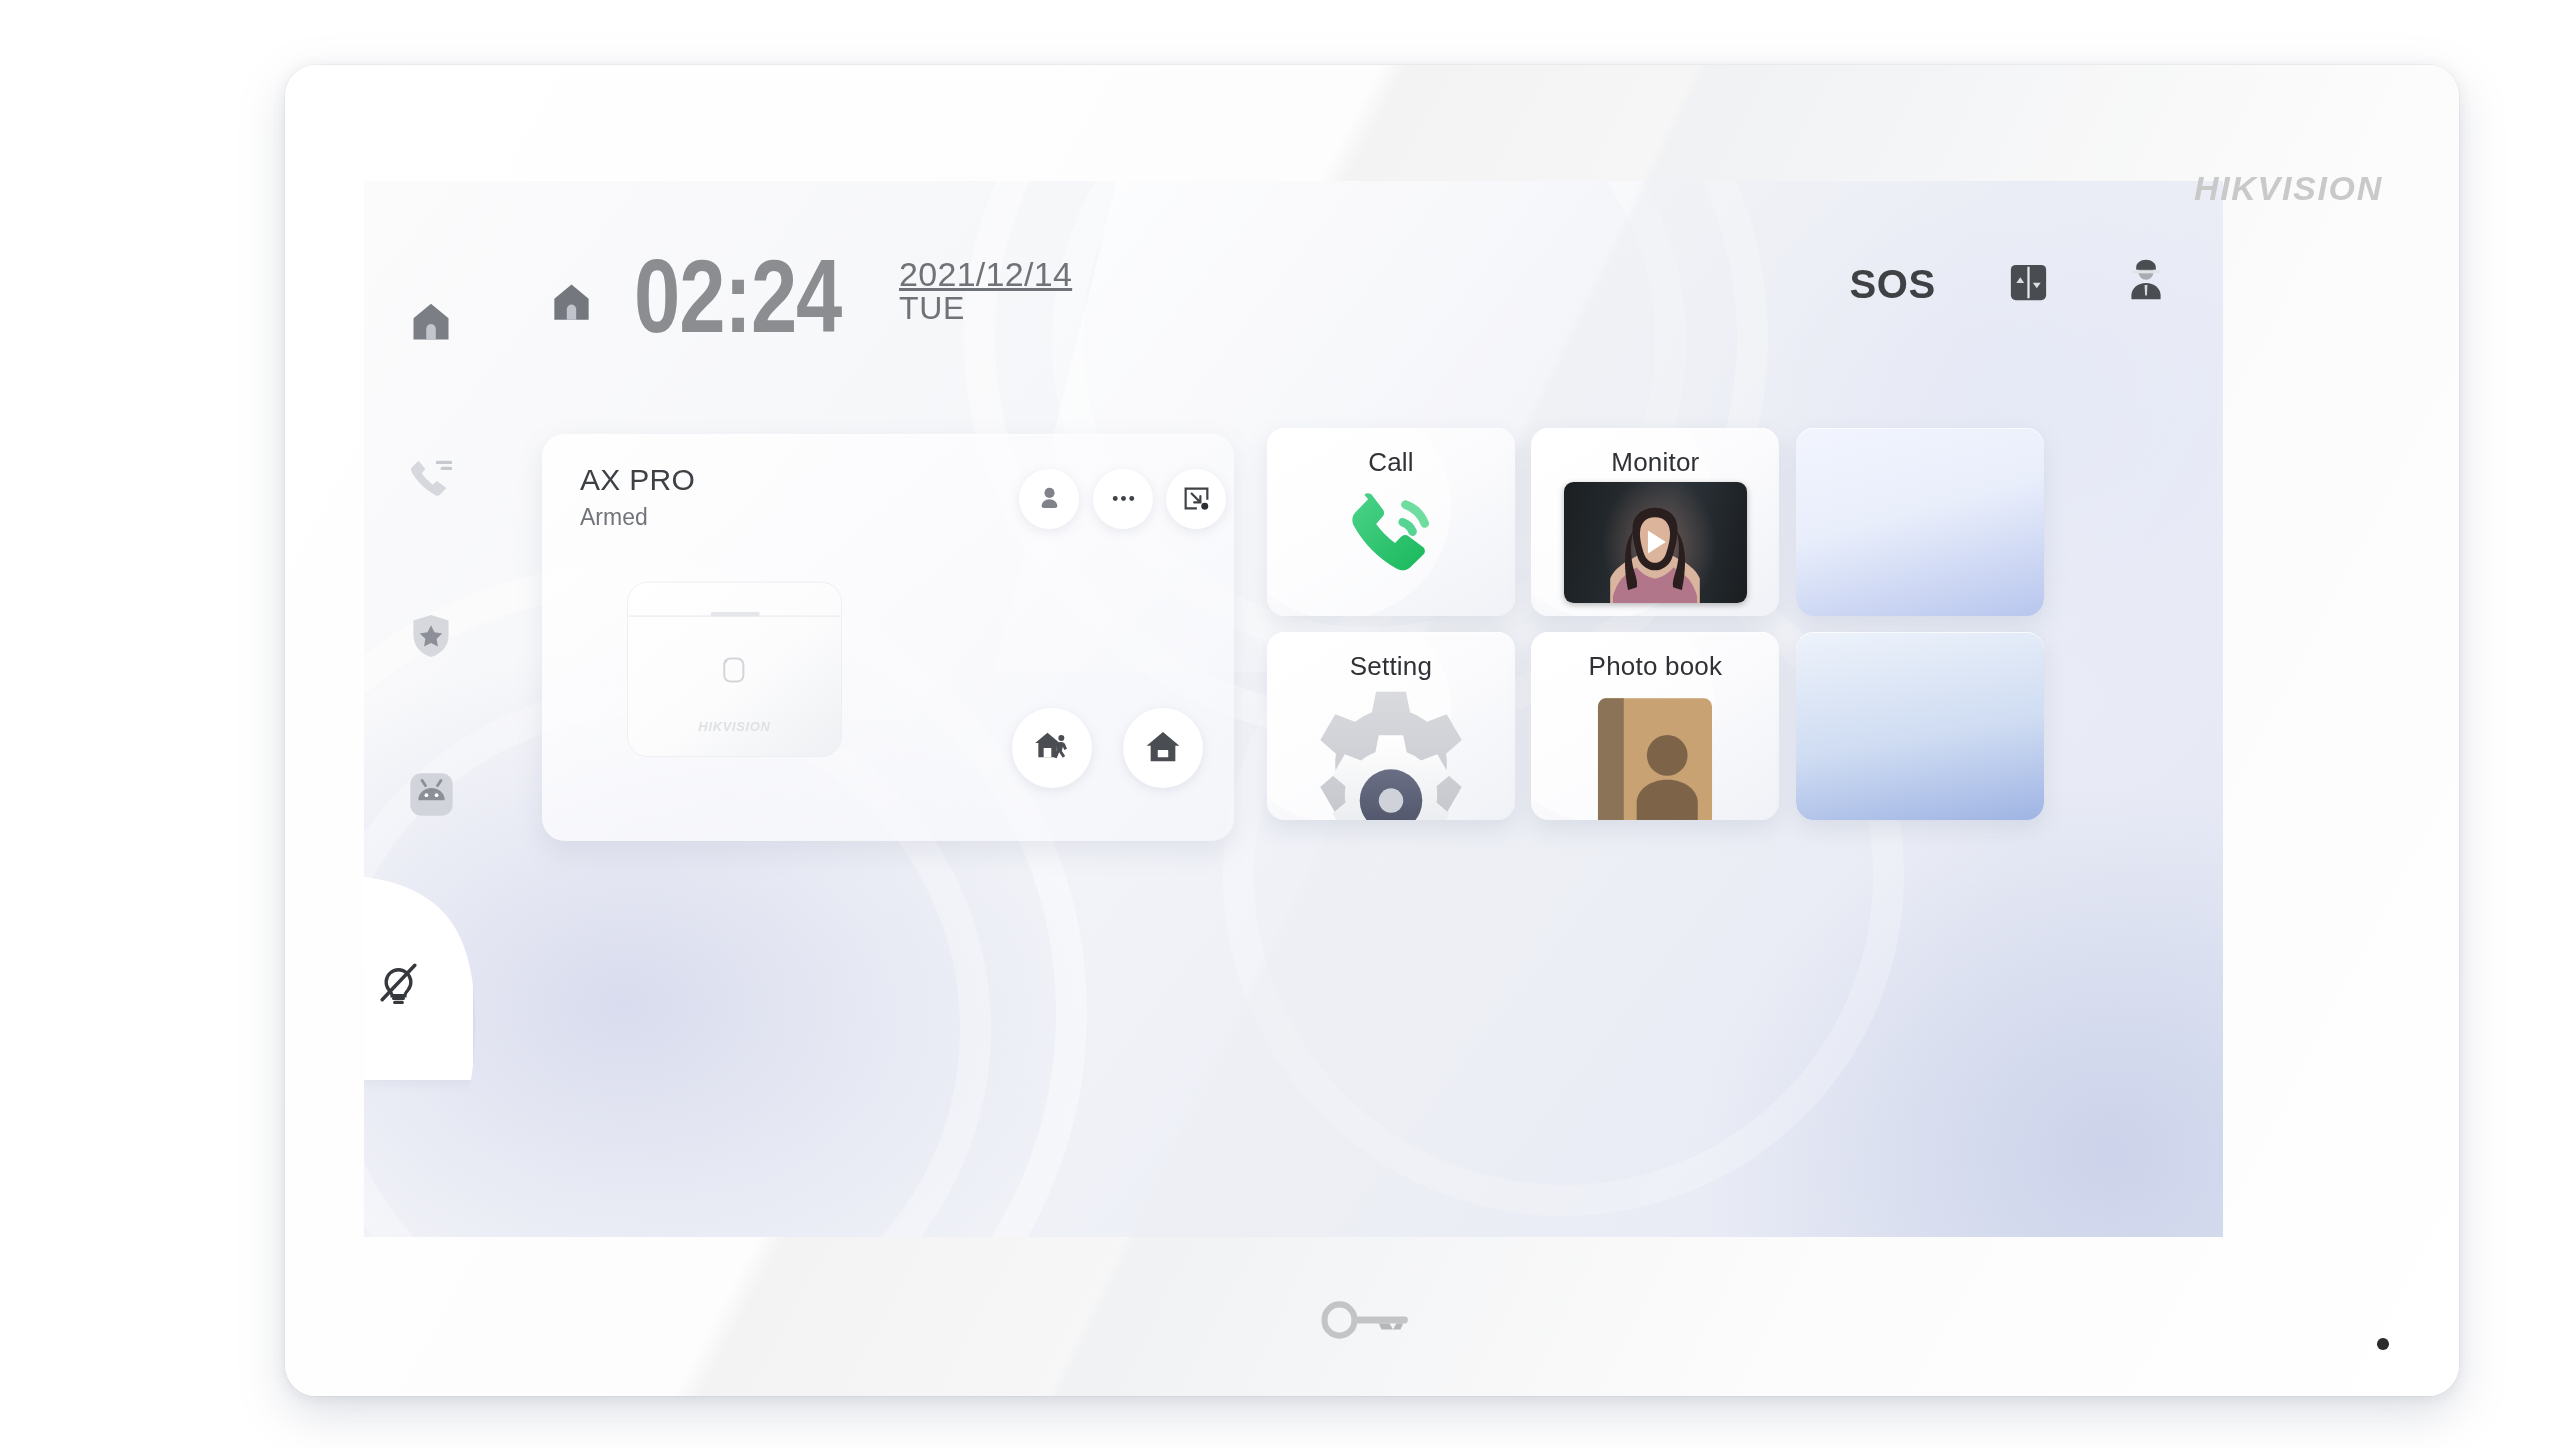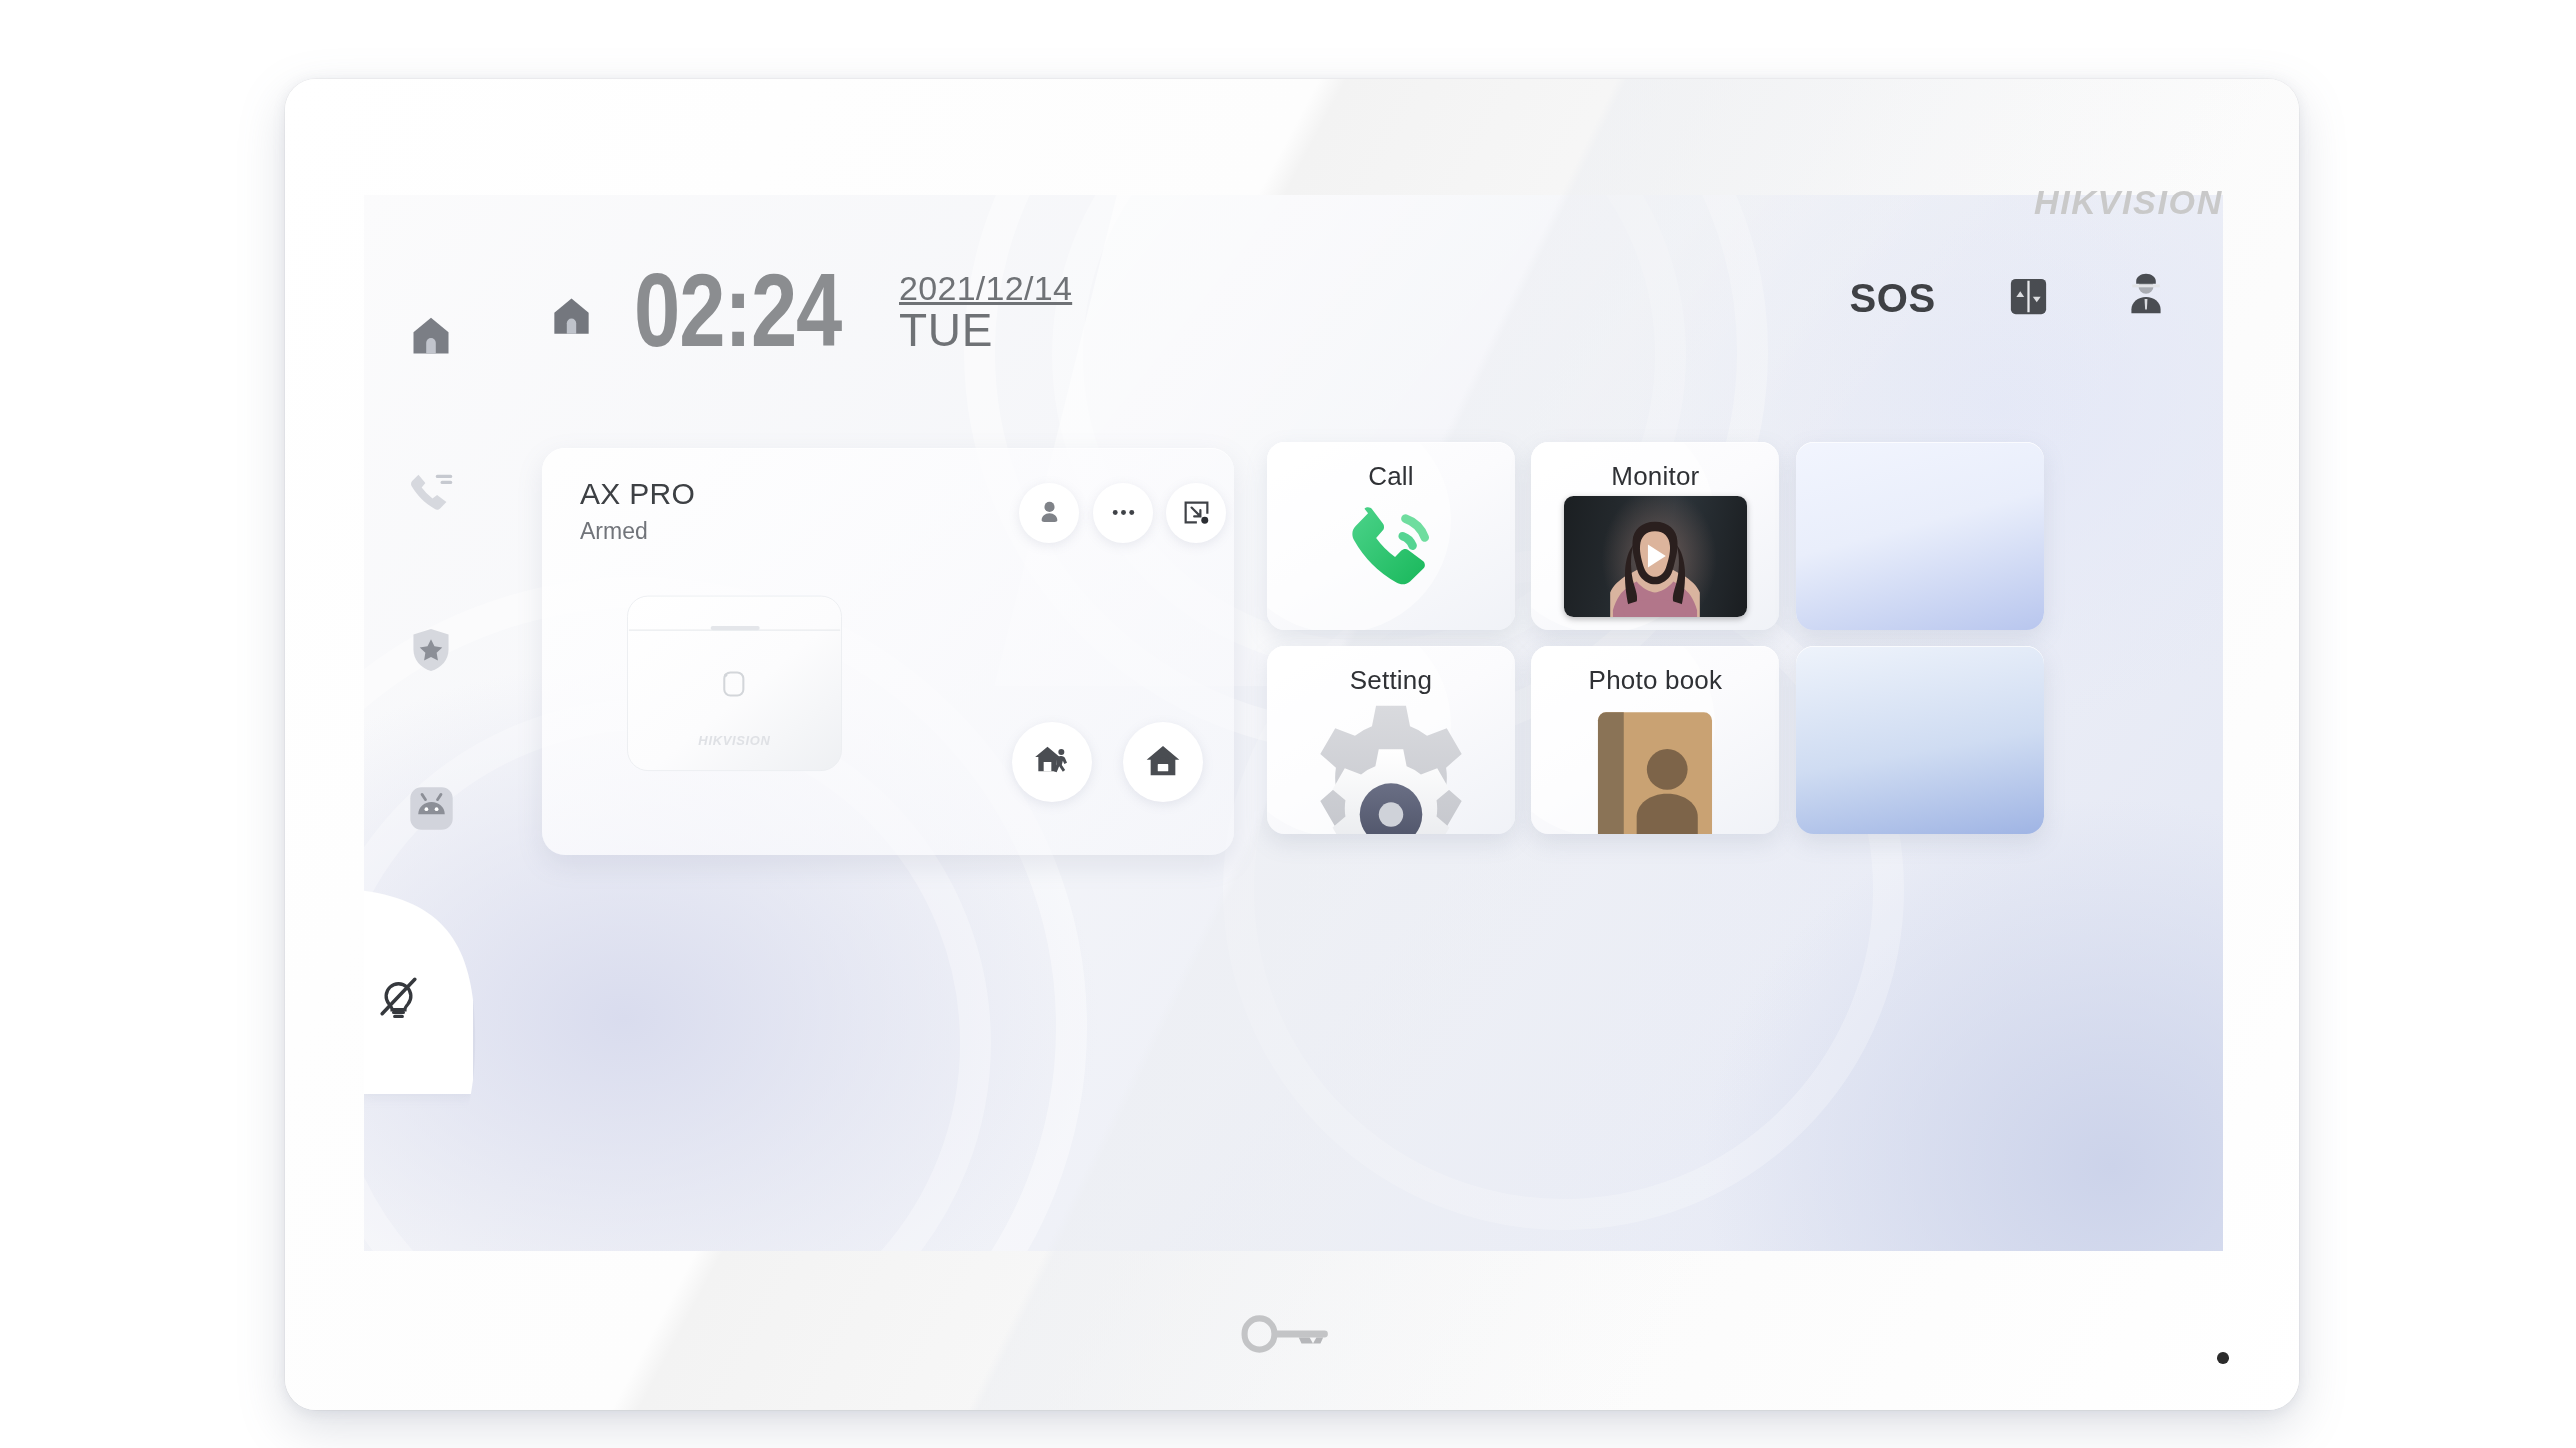--- a/index.html
+++ b/index.html
@@ -7,22 +7,22 @@
     width: 2576px; height: 1449px;
     background: #ffffff;
     font-family: "Liberation Sans", sans-serif;
     overflow: hidden;
   }
 
   
   #stage { position: relative; width: 2576px; height: 1449px; background:#ffffff; }
 
   #device {
-    position: absolute; left: 285px; top: 79px;
-    width: 2014px; height: 1331px;
+    position: absolute; left: 285px; top: 65px;
+    width: 2174px; height: 1331px;
     border-radius: 31px;
     background:
       linear-gradient(118deg, #ffffff 0%, #fdfdfd 38%, #f3f3f3 39%, #fafafa 62%, #ffffff 100%);
     box-shadow:
       0 0 0 0.7px rgba(0,0,0,.045),
       0 17.7px 48px rgba(110,118,140,.22),
       0 2.7px 12.3px rgba(110,118,140,.12);
   }
   #device::after{
     content:""; position:absolute; inset:0; border-radius:31px;
@@ -100,21 +100,21 @@
   .home-dot{ position:absolute; left:49px; top:97px; }
   .clock{
     position:absolute; left:136px; top:63px;
     font-size:104px; font-weight:bold; color:#8b8d90;
     letter-spacing:-1.4px; line-height:1;
     font-family:"Liberation Sans Narrow","Liberation Sans", sans-serif;
     transform: scaleX(.80); transform-origin:left top;
   }
   .datebox{ position:absolute; left:401px; top:75px; }
   .date-main{ font-size:34px; color:#6f7276; line-height:1.06; letter-spacing:0.3px;text-decoration:underline; }
-  .date-day { font-size:46px; color:#6f7276; line-height:1.06; letter-spacing:0.7px; }
+  .date-day { font-size:32px; color:#6f7276; line-height:1.06; letter-spacing:0.7px; }
 
   .hdr-actions{ position:absolute; right:52px; top:74px; display:flex; align-items:flex-end; gap:70px; }
   .sos-text{
     font-size:40px; font-weight:bold; color:#3f4145; letter-spacing:0.7px;
     font-family:"Liberation Sans Narrow","Liberation Sans", sans-serif;
   }
 
   
   #content{ position:absolute; left:134px; top:237px; right:0; height:423px; z-index:5; }
 

